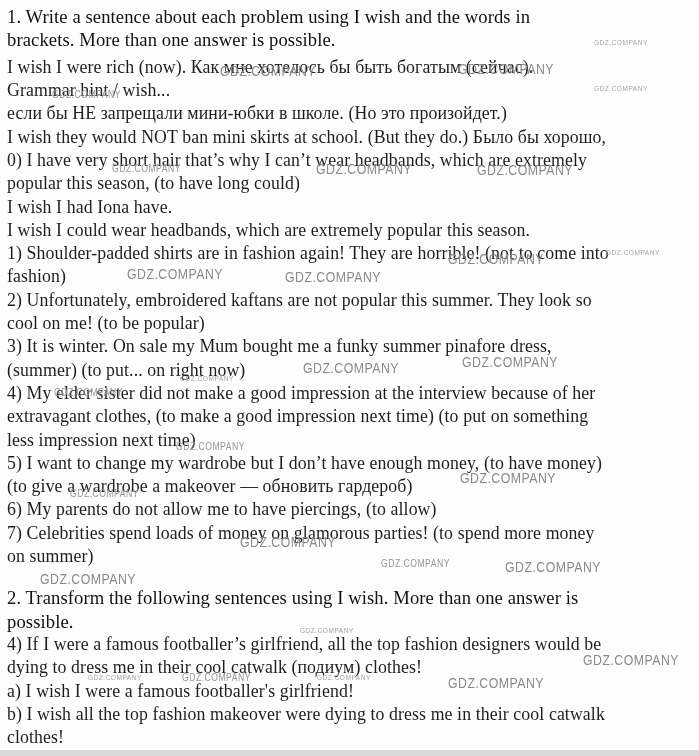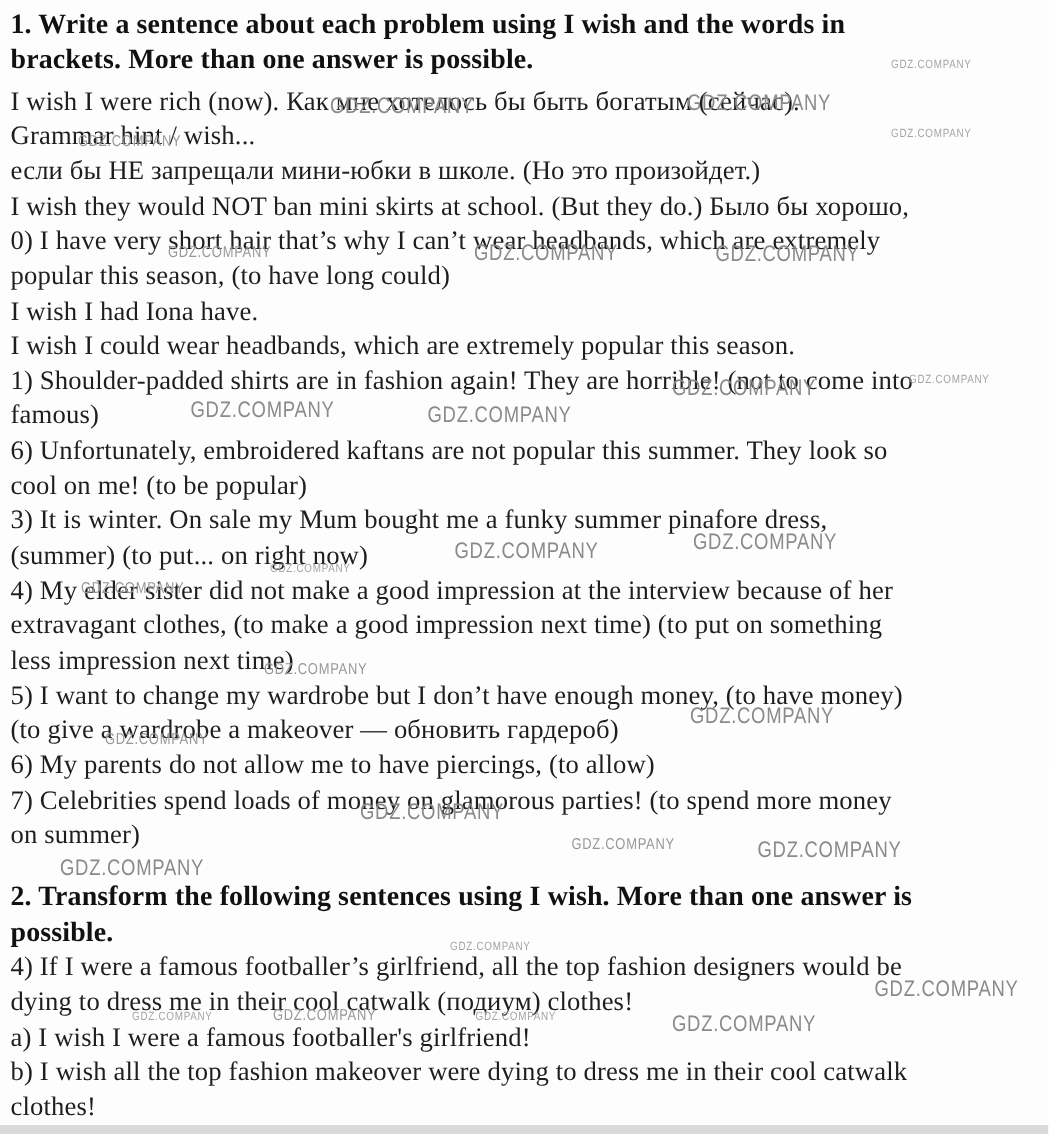--- a/index.html
+++ b/index.html
@@ -20,21 +20,21 @@
     right: 4px;
   }
   .line {
     font-size: 17.8px;
     line-height: 23.3px;
     white-space: nowrap;
     letter-spacing: 0.1px;
     color: #1e1e1e;
   }
   .line.bold {
-    font-weight: bold;
+    font-weight: normal;
     font-size: 18.6px;
     line-height: 23.4px;
     color: #111111;
   }
   .spacer { height: 18px; }
   .hgap { height: 4px; }
   .wm {
     position: absolute;
     font-family: "Liberation Sans", sans-serif;
     transform: scaleX(0.82);
@@ -64,22 +64,22 @@
     <div class="hgap"></div>
     <div class="line">I wish I were rich (now). Как мне хотелось бы быть богатым (сейчас).</div>
     <div class="line">Grammar hint / wish...</div>
     <div class="line">если бы НЕ запрещали мини-юбки в школе. (Но это произойдет.)</div>
     <div class="line">I wish they would NOT ban mini skirts at school. (But they do.) Было бы хорошо,</div>
     <div class="line">0) I have very short hair that’s why I can’t wear headbands, which are extremely</div>
     <div class="line">popular this season, (to have long could)</div>
     <div class="line">I wish I had Iona have.</div>
     <div class="line">I wish I could wear headbands, which are extremely popular this season.</div>
     <div class="line">1) Shoulder-padded shirts are in fashion again! They are horrible! (not to come into</div>
-    <div class="line">famous)</div>
-    <div class="line">6) Unfortunately, embroidered kaftans are not popular this summer. They look so</div>
+    <div class="line">fashion)</div>
+    <div class="line">2) Unfortunately, embroidered kaftans are not popular this summer. They look so</div>
     <div class="line">cool on me! (to be popular)</div>
     <div class="line">3) It is winter. On sale my Mum bought me a funky summer pinafore dress,</div>
     <div class="line">(summer) (to put... on right now)</div>
     <div class="line">4) My elder sister did not make a good impression at the interview because of her</div>
     <div class="line">extravagant clothes, (to make a good impression next time) (to put on something</div>
     <div class="line">less impression next time)</div>
     <div class="line">5) I want to change my wardrobe but I don’t have enough money, (to have money)</div>
     <div class="line">(to give a wardrobe a makeover — обновить гардероб)</div>
     <div class="line">6) My parents do not allow me to have piercings, (to allow)</div>
     <div class="line">7) Celebrities spend loads of money on glamorous parties! (to spend more money</div>

